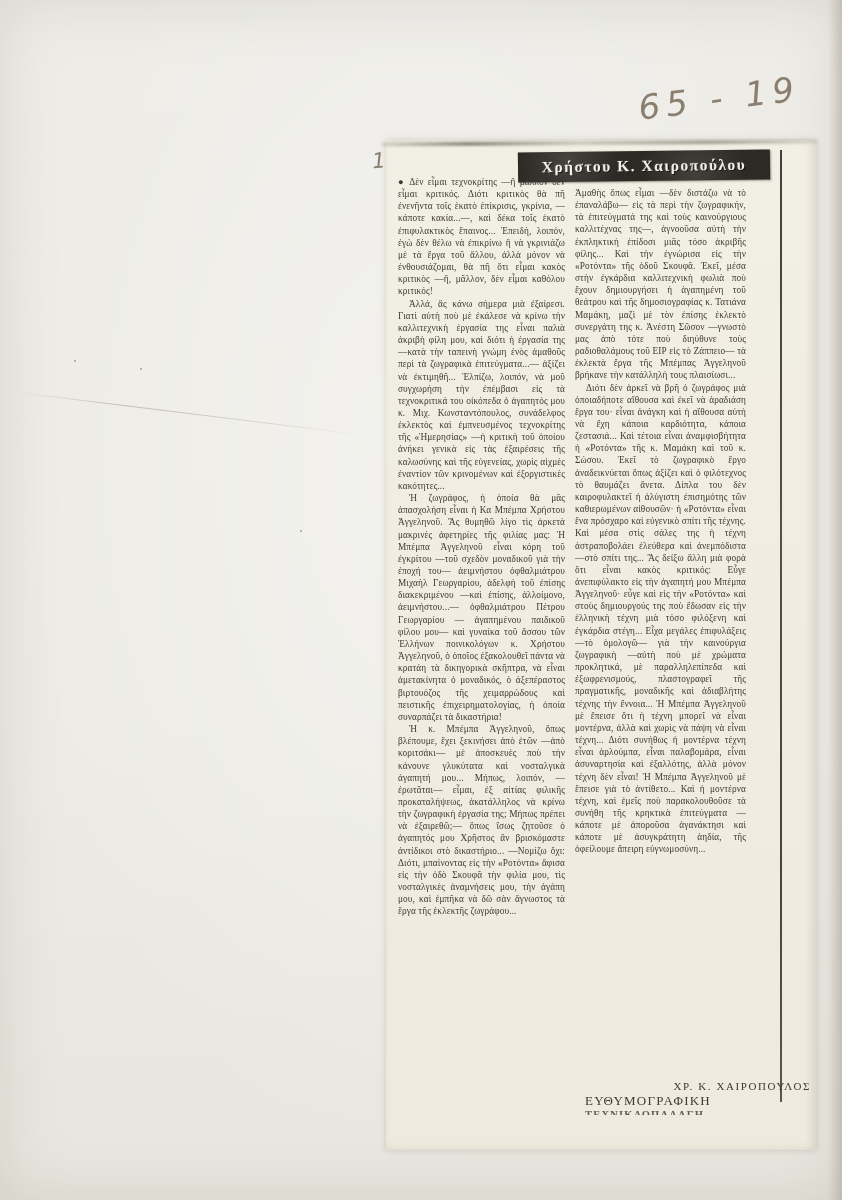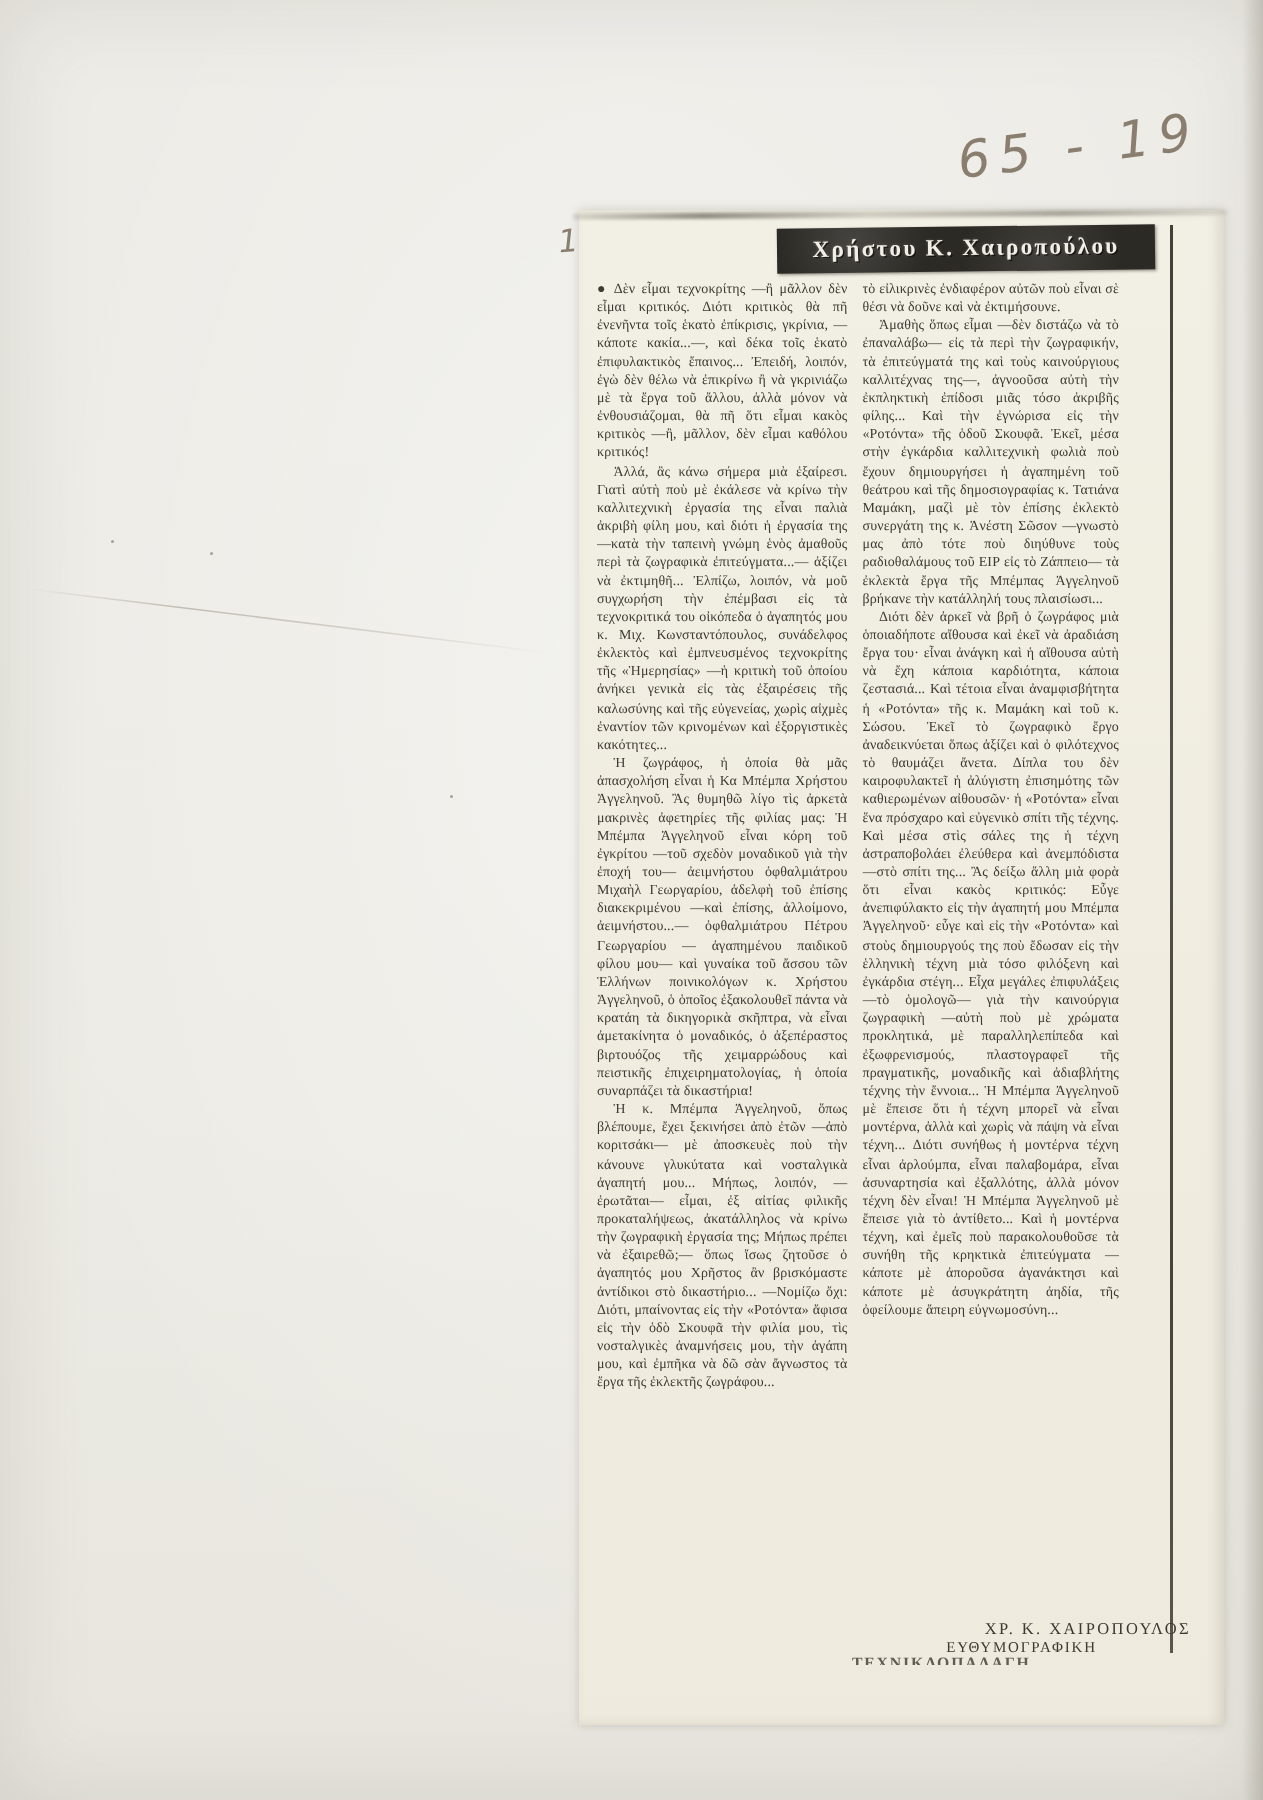--- a/index.html
+++ b/index.html
@@ -82,33 +82,33 @@
     position: absolute;
     color: var(--ink, #3e3a33);
     font-size: 9.3px;
     line-height: 12.15px;
     text-align: justify;
     overflow: hidden;
     letter-spacing: 0.1px;
   }
   .col p { margin: 0; text-indent: 11px; }
   .col p:first-child { text-indent: 0; }
-  #col1 { left: 398px; top: 187px; width: 167px; height: 924px; }
+  #col1 { left: 398px; top: 176px; width: 167px; height: 924px; }
   #col2 { left: 575px; top: 187px; width: 171px; height: 892px; }
   .signature-block {
-    position: absolute; left: 554px; top: 1080px; width: 240px;
+    position: absolute; left: 571px; top: 1080px; width: 240px;
     color: var(--ink, #3e3a33);
   }
   .signature {
     font-size: 11px; letter-spacing: 1.6px;
     text-align: right; white-space: nowrap;
   }
   .footer-line {
-    font-size: 10px; letter-spacing: 1.2px;
-    margin-top: 1px; margin-left: 14px; text-align: center;
+    font-size: 13px; letter-spacing: 1.2px;
+    margin-top: 1px; margin-left: 14px;
   }
   .footer-cutoff {
     font-size: 10.5px; letter-spacing: 1.2px;
     margin-left: 14px;
     height: 6px; overflow: hidden;
     opacity: 0.8;
     font-weight: bold;
   }
   .speck { position: absolute; background: rgba(90,85,75,0.5); border-radius: 50%; }
   .speck.s1 { left: 74px; top: 360px; width: 2px; height: 2px; }
@@ -140,21 +140,20 @@
 
   <div class="vrule"></div>
 
   <div class="col" id="col1">
       <p>●  Δὲν εἶμαι τεχνοκρίτης —ἢ μᾶλλον δὲν εἶμαι κριτικός. Διότι κριτικὸς θὰ πῆ ἐνενῆντα τοῖς ἑκατὸ ἐπίκρισις, γκρίνια, —κάποτε κακία...—, καὶ δέκα τοῖς ἑκατὸ ἐπιφυλακτικὸς ἔπαινος... Ἐπειδή, λοιπόν, ἐγὼ δὲν θέλω νὰ ἐπικρίνω ἢ νὰ γκρινιάζω μὲ τὰ ἔργα τοῦ ἄλλου, ἀλλὰ μόνον νὰ ἐνθουσιάζομαι, θὰ πῆ ὅτι εἶμαι κακὸς κριτικὸς —ἢ, μᾶλλον, δὲν εἶμαι καθόλου κριτικός!</p>
       <p>Ἀλλά, ἂς κάνω σήμερα μιὰ ἐξαίρεσι. Γιατὶ αὐτὴ ποὺ μὲ ἐκάλεσε νὰ κρίνω τὴν καλλιτεχνικὴ ἐργασία της εἶναι παλιὰ ἀκριβὴ φίλη μου, καὶ διότι ἡ ἐργασία της —κατὰ τὴν ταπεινὴ γνώμη ἑνὸς ἀμαθοῦς περὶ τὰ ζωγραφικὰ ἐπιτεύγματα...— ἀξίζει νὰ ἐκτιμηθῆ... Ἐλπίζω, λοιπόν, νὰ μοῦ συγχωρήση τὴν ἐπέμβασι εἰς τὰ τεχνοκριτικά του οἰκόπεδα ὁ ἀγαπητός μου κ. Μιχ. Κωνσταντόπουλος, συνάδελφος ἐκλεκτὸς καὶ ἐμπνευσμένος τεχνοκρίτης τῆς «Ἡμερησίας» —ἡ κριτικὴ τοῦ ὁποίου ἀνήκει γενικὰ εἰς τὰς ἐξαιρέσεις τῆς καλωσύνης καὶ τῆς εὐγενείας, χωρὶς αἰχμὲς ἐναντίον τῶν κρινομένων καὶ ἐξοργιστικὲς κακότητες...</p>
       <p>Ἡ ζωγράφος, ἡ ὁποία θὰ μᾶς ἀπασχολήση εἶναι ἡ Κα Μπέμπα Χρήστου Ἀγγεληνοῦ. Ἂς θυμηθῶ λίγο τὶς ἀρκετὰ μακρινὲς ἀφετηρίες τῆς φιλίας μας: Ἡ Μπέμπα Ἀγγεληνοῦ εἶναι κόρη τοῦ ἐγκρίτου —τοῦ σχεδὸν μοναδικοῦ γιὰ τὴν ἐποχή του— ἀειμνήστου ὀφθαλμιάτρου Μιχαὴλ Γεωργαρίου, ἀδελφὴ τοῦ ἐπίσης διακεκριμένου —καὶ ἐπίσης, ἀλλοίμονο, ἀειμνήστου...— ὀφθαλμιάτρου Πέτρου Γεωργαρίου — ἀγαπημένου παιδικοῦ φίλου μου— καὶ γυναίκα τοῦ ἄσσου τῶν Ἑλλήνων ποινικολόγων κ. Χρήστου Ἀγγεληνοῦ, ὁ ὁποῖος ἐξακολουθεῖ πάντα νὰ κρατάη τὰ δικηγορικὰ σκῆπτρα, νὰ εἶναι ἀμετακίνητα ὁ μοναδικός, ὁ ἀξεπέραστος βιρτουόζος τῆς χειμαρρώδους καὶ πειστικῆς ἐπιχειρηματολογίας, ἡ ὁποία συναρπάζει τὰ δικαστήρια!</p>
       <p>Ἡ κ. Μπέμπα Ἀγγεληνοῦ, ὅπως βλέπουμε, ἔχει ξεκινήσει ἀπὸ ἐτῶν —ἀπὸ κοριτσάκι— μὲ ἀποσκευὲς ποὺ τὴν κάνουνε γλυκύτατα καὶ νοσταλγικὰ ἀγαπητή μου... Μήπως, λοιπόν, —ἐρωτᾶται— εἶμαι, ἐξ αἰτίας φιλικῆς προκαταλήψεως, ἀκατάλληλος νὰ κρίνω τὴν ζωγραφικὴ ἐργασία της; Μήπως πρέπει νὰ ἐξαιρεθῶ;— ὅπως ἴσως ζητοῦσε ὁ ἀγαπητός μου Χρῆστος ἂν βρισκόμαστε ἀντίδικοι στὸ δικαστήριο... —Νομίζω ὄχι: Διότι, μπαίνοντας εἰς τὴν «Ροτόντα» ἄφισα εἰς τὴν ὁδὸ Σκουφᾶ τὴν φιλία μου, τὶς νοσταλγικὲς ἀναμνήσεις μου, τὴν ἀγάπη μου, καὶ ἐμπῆκα νὰ δῶ σὰν ἄγνωστος τὰ ἔργα τῆς ἐκλεκτῆς ζωγράφου...</p>
     </div>
   <div class="col" id="col2">
-      <p>τὸ εἰλικρινὲς ἐνδιαφέρον αὐτῶν ποὺ εἶναι σὲ θέσι νὰ δοῦνε καὶ νὰ ἐκτιμήσουνε.</p>
       <p>Ἀμαθὴς ὅπως εἶμαι —δὲν διστάζω νὰ τὸ ἐπαναλάβω— εἰς τὰ περὶ τὴν ζωγραφικήν, τὰ ἐπιτεύγματά της καὶ τοὺς καινούργιους καλλιτέχνας της—, ἀγνοοῦσα αὐτὴ τὴν ἐκπληκτικὴ ἐπίδοσι μιᾶς τόσο ἀκριβῆς φίλης... Καὶ τὴν ἐγνώρισα εἰς τὴν «Ροτόντα» τῆς ὁδοῦ Σκουφᾶ. Ἐκεῖ, μέσα στὴν ἐγκάρδια καλλιτεχνικὴ φωλιὰ ποὺ ἔχουν δημιουργήσει ἡ ἀγαπημένη τοῦ θεάτρου καὶ τῆς δημοσιογραφίας κ. Τατιάνα Μαμάκη, μαζὶ μὲ τὸν ἐπίσης ἐκλεκτὸ συνεργάτη της κ. Ἀνέστη Σῶσον —γνωστὸ μας ἀπὸ τότε ποὺ διηύθυνε τοὺς ραδιοθαλάμους τοῦ ΕΙΡ εἰς τὸ Ζάππειο— τὰ ἐκλεκτὰ ἔργα τῆς Μπέμπας Ἀγγεληνοῦ βρήκανε τὴν κατάλληλή τους πλαισίωσι...</p>
       <p>Διότι δὲν ἀρκεῖ νὰ βρῆ ὁ ζωγράφος μιὰ ὁποιαδήποτε αἴθουσα καὶ ἐκεῖ νὰ ἀραδιάση ἔργα του· εἶναι ἀνάγκη καὶ ἡ αἴθουσα αὐτὴ νὰ ἔχη κάποια καρδιότητα, κάποια ζεστασιά... Καὶ τέτοια εἶναι ἀναμφισβήτητα ἡ «Ροτόντα» τῆς κ. Μαμάκη καὶ τοῦ κ. Σώσου. Ἐκεῖ τὸ ζωγραφικὸ ἔργο ἀναδεικνύεται ὅπως ἀξίζει καὶ ὁ φιλότεχνος τὸ θαυμάζει ἄνετα. Δίπλα του δὲν καιροφυλακτεῖ ἡ ἀλύγιστη ἐπισημότης τῶν καθιερωμένων αἰθουσῶν· ἡ «Ροτόντα» εἶναι ἕνα πρόσχαρο καὶ εὐγενικὸ σπίτι τῆς τέχνης. Καὶ μέσα στὶς σάλες της ἡ τέχνη ἀστραποβολάει ἐλεύθερα καὶ ἀνεμπόδιστα —στὸ σπίτι της... Ἂς δείξω ἄλλη μιὰ φορὰ ὅτι εἶναι κακὸς κριτικός: Εὖγε ἀνεπιφύλακτο εἰς τὴν ἀγαπητή μου Μπέμπα Ἀγγεληνοῦ· εὖγε καὶ εἰς τὴν «Ροτόντα» καὶ στοὺς δημιουργούς της ποὺ ἔδωσαν εἰς τὴν ἑλληνικὴ τέχνη μιὰ τόσο φιλόξενη καὶ ἐγκάρδια στέγη... Εἶχα μεγάλες ἐπιφυλάξεις —τὸ ὁμολογῶ— γιὰ τὴν καινούργια ζωγραφικὴ —αὐτὴ ποὺ μὲ χρώματα προκλητικά, μὲ παραλληλεπίπεδα καὶ ἐξωφρενισμούς, πλαστογραφεῖ τῆς πραγματικῆς, μοναδικῆς καὶ ἀδιαβλήτης τέχνης τὴν ἔννοια... Ἡ Μπέμπα Ἀγγεληνοῦ μὲ ἔπεισε ὅτι ἡ τέχνη μπορεῖ νὰ εἶναι μοντέρνα, ἀλλὰ καὶ χωρὶς νὰ πάψη νὰ εἶναι τέχνη... Διότι συνήθως ἡ μοντέρνα τέχνη εἶναι ἀρλούμπα, εἶναι παλαβομάρα, εἶναι ἀσυναρτησία καὶ ἐξαλλότης, ἀλλὰ μόνον τέχνη δὲν εἶναι! Ἡ Μπέμπα Ἀγγεληνοῦ μὲ ἔπεισε γιὰ τὸ ἀντίθετο... Καὶ ἡ μοντέρνα τέχνη, καὶ ἐμεῖς ποὺ παρακολουθοῦσε τὰ συνήθη τῆς κρηκτικὰ ἐπιτεύγματα — κάποτε μὲ ἀποροῦσα ἀγανάκτησι καὶ κάποτε μὲ ἀσυγκράτητη ἀηδία, τῆς ὀφείλουμε ἄπειρη εὐγνωμοσύνη...</p>
     </div>
 
   <div class="signature-block">
     <div class="signature">ΧΡ. Κ. ΧΑΙΡΟΠΟΥΛΟΣ</div>
     <div class="footer-line">ΕΥΘΥΜΟΓΡΑΦΙΚΗ</div>
     <div class="footer-cutoff">ΤΕΧΝΙΚΛΟΠΑΛΑΓΗ</div>
   </div>
 

